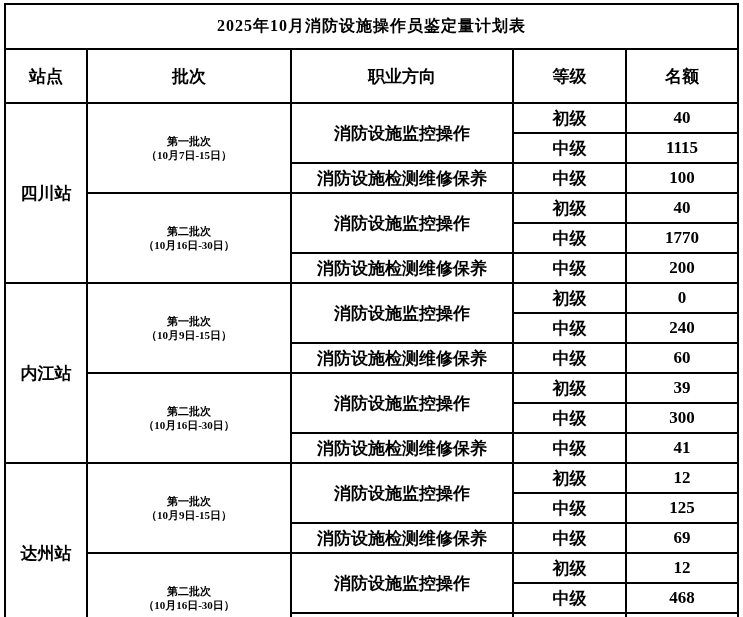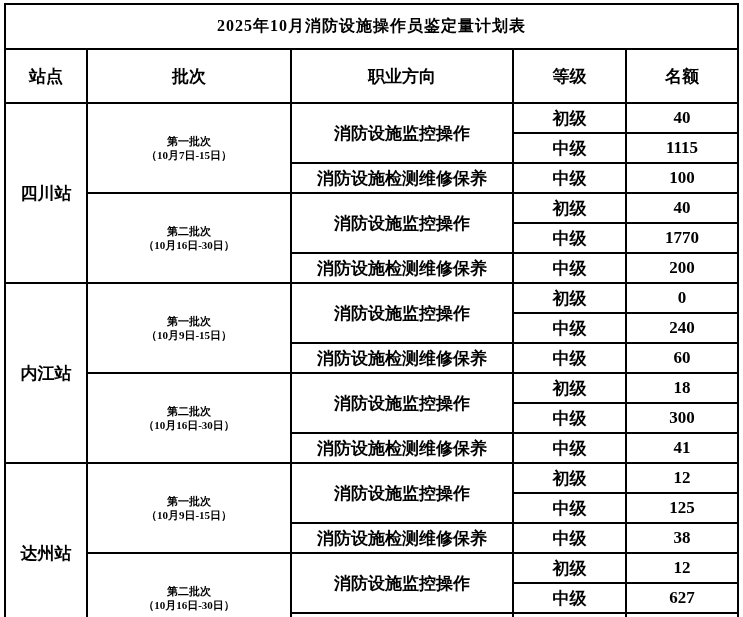--- a/index.html
+++ b/index.html
@@ -135,21 +135,21 @@
       <td>中级</td>
       <td class="num">60</td>
     </tr>
     <tr class="data-row">
       <td rowspan="3" class="batch-cell">
         <span class="batch-name">第二批次</span>
         <span class="batch-dates">（10月16日-30日）</span>
       </td>
       <td rowspan="2">消防设施监控操作</td>
       <td>初级</td>
-      <td class="num">18</td>
+      <td class="num">39</td>
     </tr>
     <tr class="data-row">
       <td>中级</td>
       <td class="num">300</td>
     </tr>
     <tr class="data-row">
       <td>消防设施检测维修保养</td>
       <td>中级</td>
       <td class="num">41</td>
     </tr>
@@ -164,34 +164,34 @@
       <td>初级</td>
       <td class="num">12</td>
     </tr>
     <tr class="data-row">
       <td>中级</td>
       <td class="num">125</td>
     </tr>
     <tr class="data-row">
       <td>消防设施检测维修保养</td>
       <td>中级</td>
-      <td class="num">38</td>
+      <td class="num">69</td>
     </tr>
     <tr class="data-row">
       <td rowspan="3" class="batch-cell">
         <span class="batch-name">第二批次</span>
         <span class="batch-dates">（10月16日-30日）</span>
       </td>
       <td rowspan="2">消防设施监控操作</td>
       <td>初级</td>
       <td class="num">12</td>
     </tr>
     <tr class="data-row">
       <td>中级</td>
-      <td class="num">627</td>
+      <td class="num">468</td>
     </tr>
     <tr class="data-row">
       <td>消防设施检测维修保养</td>
       <td>中级</td>
       <td class="num">96</td>
     </tr>
   </tbody>
     </table>
 </div>
 

